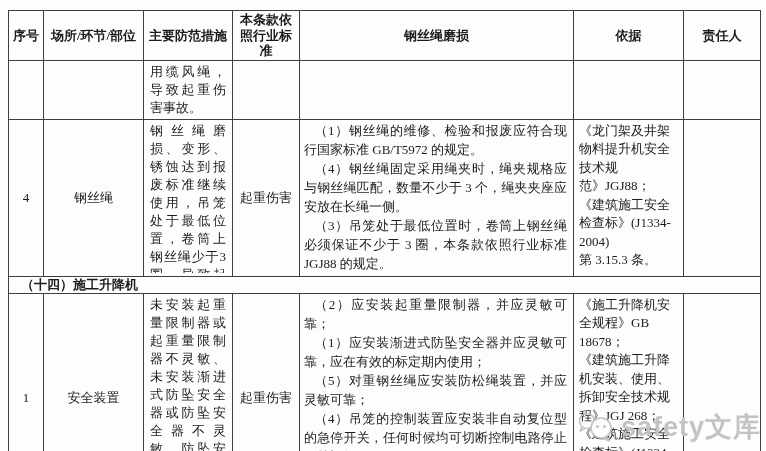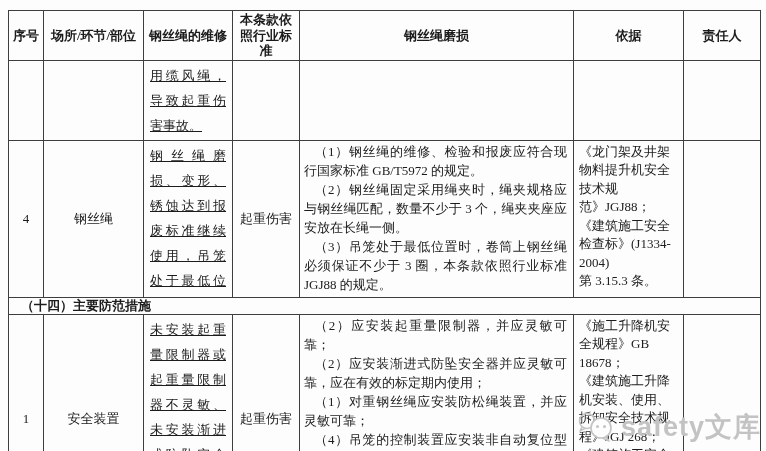--- a/index.html
+++ b/index.html
@@ -33,23 +33,22 @@
   }
   tr.r-head  { height: 26px; }
   tr.r-carry { height: 53px; }
   tr.r-4     { height: 157px; }
   tr.r-sec   { height: 17px; }
   tr.r-1     { height: 180px; }
   td.c-center { text-align: center; vertical-align: middle; }
   td.v-top { vertical-align: top; }
   td.c-hazard {
     text-align: justify;
-    line-height: 25px;
+    line-height: 18px;
     padding: 2px 6px;
-    text-decoration: underline;
   }
   td.c-measures { padding: 1px 6px 1px 4px; }
   .c-measures p {
     margin: 0;
     line-height: 19px;
     text-indent: 0.8em;
     text-align: justify;
   }
   td.c-basis { padding: 2px 5px; }
   .c-basis p {
@@ -93,21 +92,21 @@
       <col style="width:89px">
     <col style="width:67px">
       <col style="width:274px">
       <col style="width:110px">
     <col style="width:77px">
   </colgroup>
   <thead>
     <tr class="r-head">
       <th>序号</th>
       <th>场所/环节/部位</th>
-      <th>钢丝绳的维修</th>
+      <th>主要防范措施</th>
       <th>本条款依照行业标准</th>
       <th>钢丝绳磨损</th>
       <th>依据</th>
       <th>责任人</th>
     </tr>
   </thead>
   <tbody>
     <tr class="r-carry">
       <td class="c-center"></td>
       <td class="c-center"></td>
@@ -119,46 +118,46 @@
     </tr>
     <tr class="r-4">
       <td class="c-center">4</td>
       <td class="c-center">钢丝绳</td>
       <td class="c-hazard v-top">
         <div class="clip mh150">钢丝绳磨损、变形、锈蚀达到报废标准继续使用，吊笼处于最低位置，卷筒上钢丝绳少于3圈，导致起重伤害事故。</div>
       </td>
       <td class="c-center">起重伤害</td>
       <td class="c-measures v-top">
           <p>（1）钢丝绳的维修、检验和报废应符合现行国家标准 GB/T5972 的规定。</p>
-          <p>（2）钢丝绳固定采用绳夹时，绳夹规格应与钢丝绳匹配，数量不少于 3 个，绳夹夹座应安放在长绳一侧。</p>
+          <p>（4）钢丝绳固定采用绳夹时，绳夹规格应与钢丝绳匹配，数量不少于 3 个，绳夹夹座应安放在长绳一侧。</p>
           <p>（3）吊笼处于最低位置时，卷筒上钢丝绳必须保证不少于 3 圈，本条款依照行业标准 JGJ88 的规定。</p>
         </td>
       <td class="c-basis v-top">
           <p>《龙门架及井架物料提升机安全技术规
 范》JGJ88；</p>
           <p>《建筑施工安全检查标》(J1334-2004)
 第 3.15.3 条。</p>
         </td>
       <td class="c-center"></td>
     </tr>
     <tr class="r-sec">
-      <td class="c-section" colspan="7">（十四）主要防范措施</td>
+      <td class="c-section" colspan="7">（十四）施工升降机</td>
     </tr>
     <tr class="r-1">
       <td class="c-center">1</td>
       <td class="c-center">安全装置</td>
       <td class="c-hazard v-top">
         <div class="clip mh174">未安装起重量限制器或起重量限制器不灵敏、未安装渐进式防坠安全器或防坠安全器不灵敏，防坠安全器超过有效标定期限，SC 型施工升降机未安装</div>
       </td>
       <td class="c-center">起重伤害</td>
       <td class="c-measures v-top">
         <div class="clip mh174">
             <p>（2）应安装起重量限制器，并应灵敏可靠；</p>
-            <p>（2）应安装渐进式防坠安全器并应灵敏可靠，应在有效的标定期内使用；</p>
-            <p>（1）对重钢丝绳应安装防松绳装置，并应灵敏可靠；</p>
+            <p>（1）应安装渐进式防坠安全器并应灵敏可靠，应在有效的标定期内使用；</p>
+            <p>（5）对重钢丝绳应安装防松绳装置，并应灵敏可靠；</p>
             <p>（4）吊笼的控制装置应安装非自动复位型的急停开关，任何时候均可切断控制电路停止吊笼运行；</p>
             <p>（5）底架应安装吊笼和对重缓冲器，缓冲器应符合规范要求；</p>
           </div>
       </td>
       <td class="c-basis v-top">
           <p>《施工升降机安全规程》GB 18678；</p>
           <p>《建筑施工升降机安装、使用、拆卸安全技术规程》JGJ 268；</p>
           <p>《建筑施工安全检查标》(J1334-2011)
 第 3.16.3 条。</p>
         </td>

